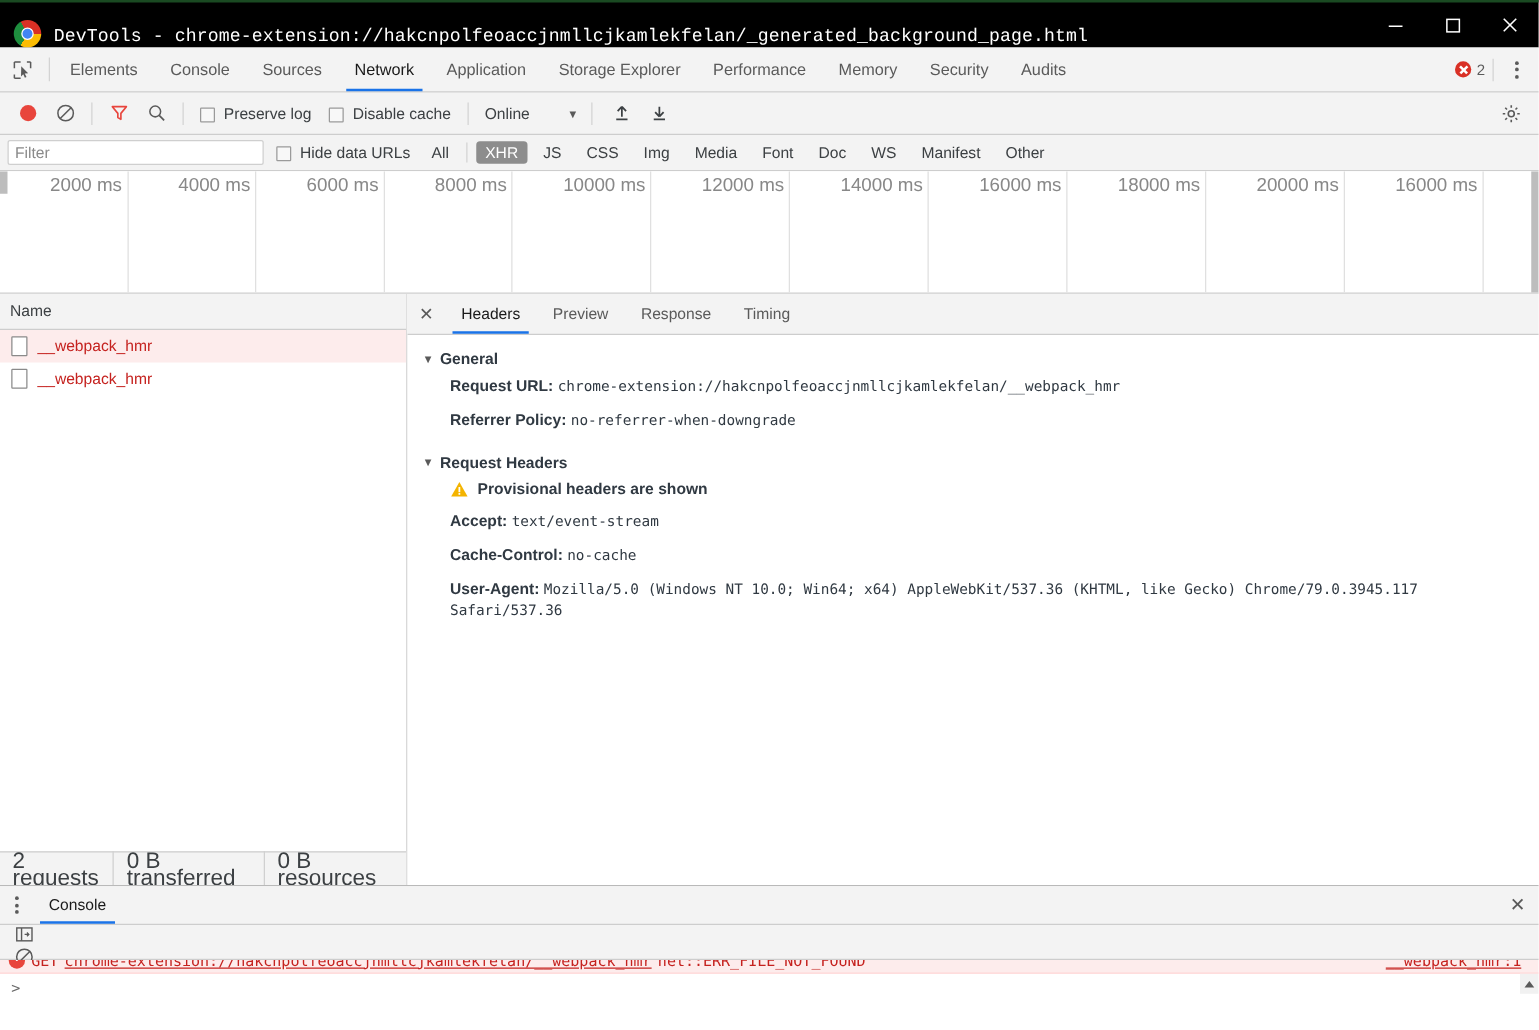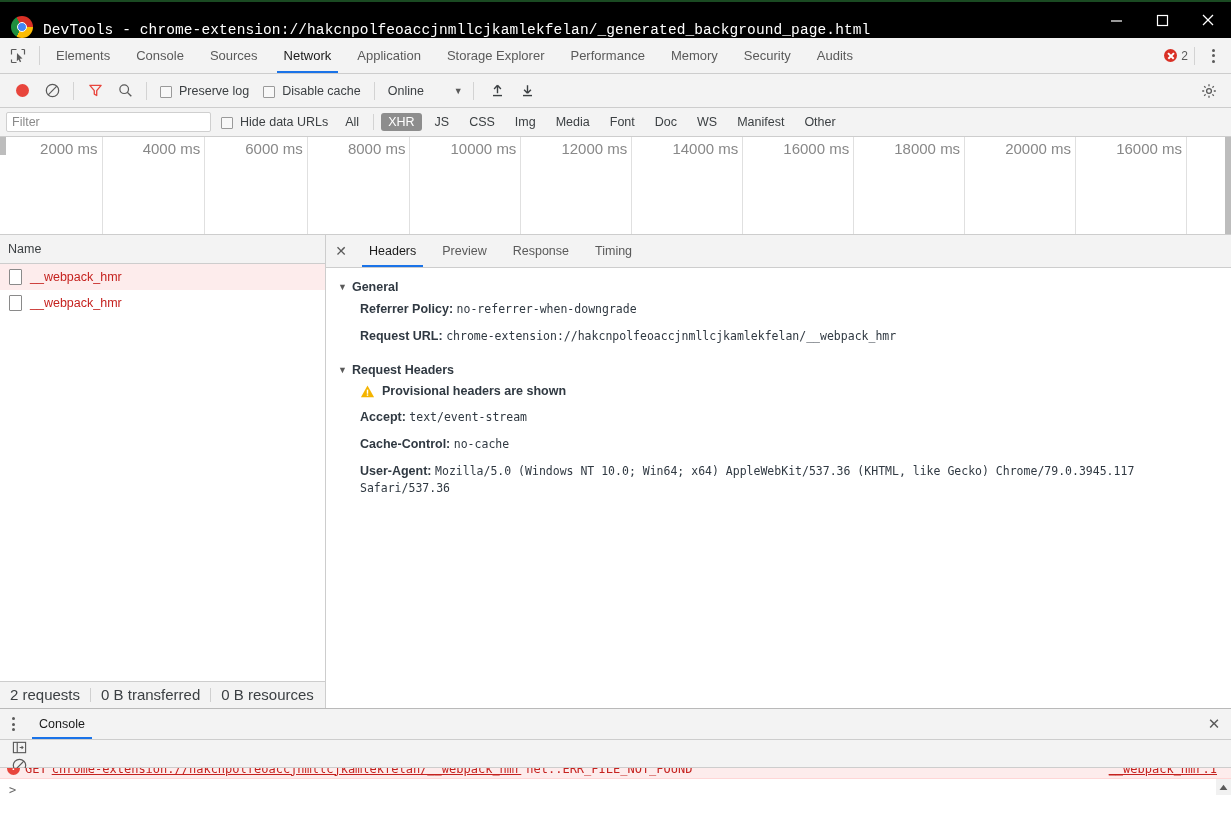--- a/index.html
+++ b/index.html
@@ -97,21 +97,21 @@
   .body { flex: 1; display: flex; min-height: 0; }
   .leftpane { width: 326px; border-right: 1px solid #cdcdcd; display: flex; flex-direction: column; flex: none; background: #fff; }
   .lp-header { height: 29px; background: #f3f3f3; border-bottom: 1px solid #cdcdcd;
      display: flex; align-items: center; padding-left: 8px; font-size: 12.5px; color: #3c4043; flex: none; }
   .reqlist { flex: 1; overflow: hidden; }
   .reqrow { height: 26px; display: flex; align-items: center; padding-left: 9px; gap: 8px; font-size: 12.5px; color: #c5221f; }
   .reqrow.err { background: #fdecec; }
   .doc-icon { width: 13px; height: 16px; border: 1px solid #8a8a8a; background: #fff; border-radius: 1px; flex: none; }
   .lp-status {
     height: 27px; background: #f3f3f3; border-top: 1px solid #cdcdcd;
-    display: flex; align-items: center; gap: 0; font-size: 15px; color: #3c4043; flex: none;
+    display: flex; align-items: center; gap: 0; font-size: 18px; color: #3c4043; flex: none;
   }
   .lp-status span { padding: 0 10px; border-right: 1px solid #d0d0d0; line-height: 14px; }
   .lp-status span:last-child { border-right: none; }
 
   
   .rightpane { flex: 1; display: flex; flex-direction: column; min-width: 0; background: #fff; }
   .rp-tabs { height: 33px; background: #f3f3f3; border-bottom: 1px solid #cdcdcd; display: flex; align-items: stretch; flex: none; }
   .close-x { width: 30px; display: flex; align-items: center; justify-content: center; color: #5a5a5a; font-size: 14px; }
   .rp-tab { display: flex; align-items: center; padding: 0 13px; font-size: 12.5px; color: #5a5a5a; position: relative; white-space: nowrap; }
   .rp-tab.sel { color: #1a1a1a; }
@@ -369,26 +369,26 @@
         <div class="rp-tab">Response</div>
         <div class="rp-tab">Timing</div>
       </div>
 
       <div class="headers-body">
         <div class="section-title">
           <span class="tri">▼</span>
           <span>General</span>
         </div>
         <div class="hrow">
+          <span class="hkey">Request URL:</span>
+          <span class="hval">chrome-extension://hakcnpolfeoaccjnmllcjkamlekfelan/__webpack_hmr</span>
+        </div>
+        <div class="hrow">
           <span class="hkey">Referrer Policy:</span>
           <span class="hval">no-referrer-when-downgrade</span>
-        </div>
-        <div class="hrow">
-          <span class="hkey">Request URL:</span>
-          <span class="hval">chrome-extension://hakcnpolfeoaccjnmllcjkamlekfelan/__webpack_hmr</span>
         </div>
 
         <div class="section-title" style="margin-top:8px;">
           <span class="tri">▼</span>
           <span>Request Headers</span>
         </div>
         <div class="warnrow">
           <svg class="warn-icon" width="15" height="15" viewBox="0 0 16 16">
             <path d="M8 1.6 L15 14 H1 Z" fill="#f4b400"></path>
             <rect x="7.25" y="6" width="1.5" height="4.4" fill="#fff"></rect>

